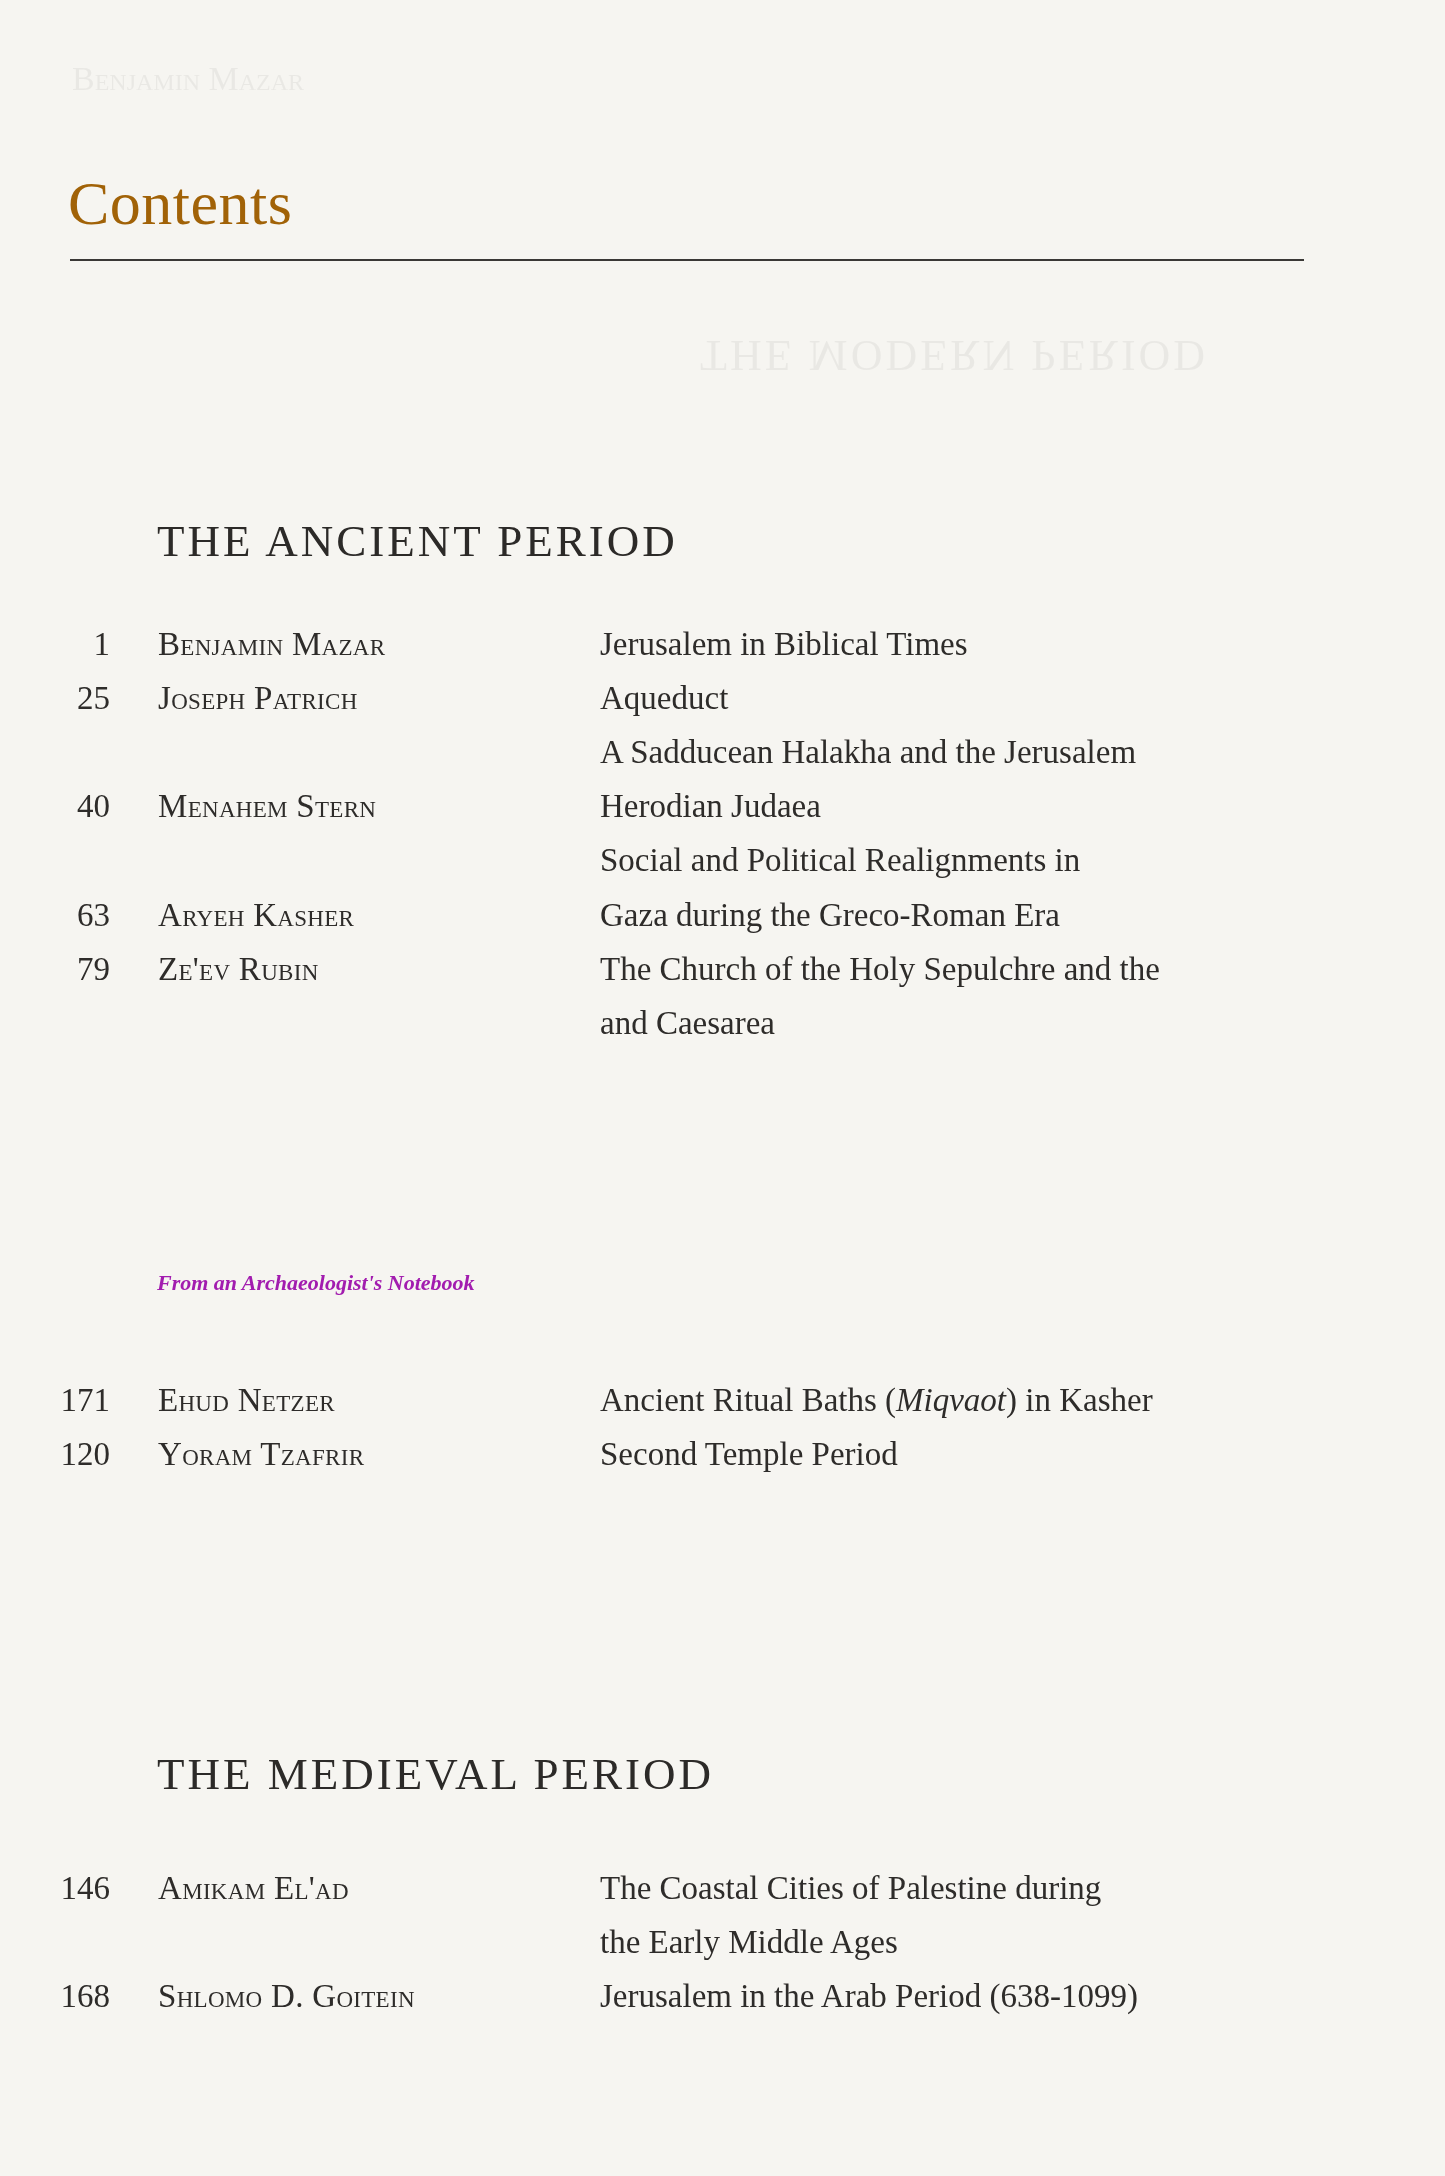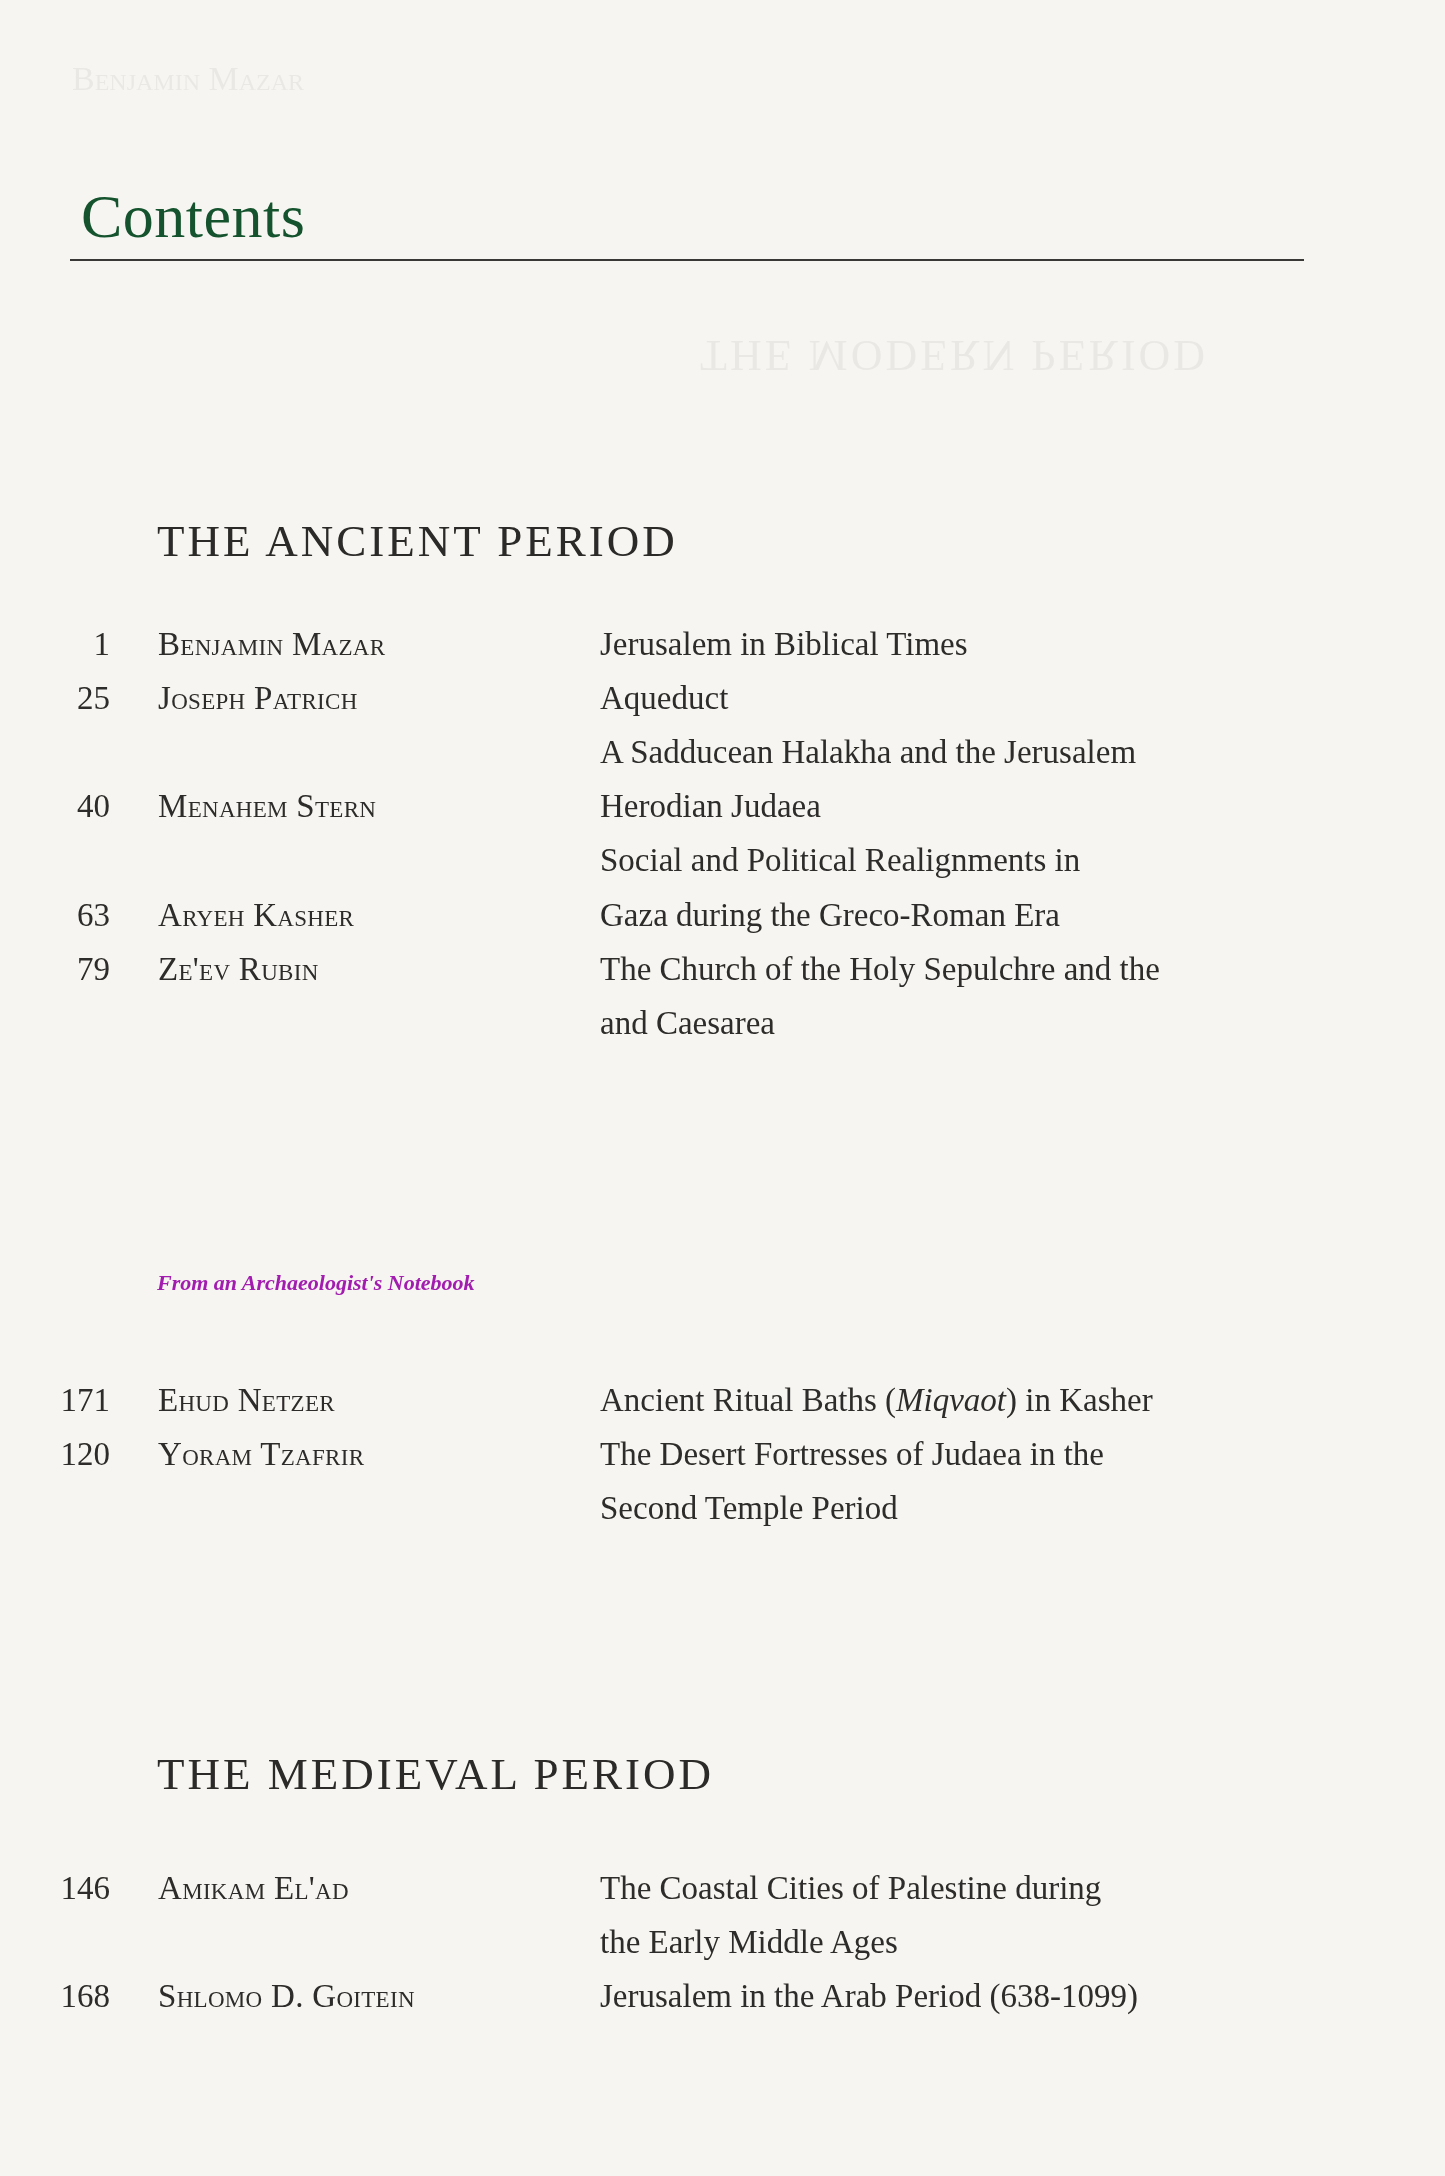--- a/index.html
+++ b/index.html
@@ -23,23 +23,23 @@
       font-family: "Liberation Serif", serif;
       white-space: nowrap;
       pointer-events: none;
     }
     .page-title {
       position: absolute;
       left: 68px;
       top: 168px;
       font-size: 62px;
       font-weight: normal;
-      margin: 13px;
+      margin: 0;
       letter-spacing: 0.5px;
-      color: #14532d;
+      color: #a16207;
     }
     .title-rule {
       position: absolute;
       left: 70px;
       top: 259px;
       width: 1234px;
       height: 2px;
       background: #3a3836;
     }
     .section-heading {
@@ -156,21 +156,20 @@
   <span class="author">Ehud Netzer</span>
   <span class="title">
     <span class="line"><span>Ancient Ritual Baths (</span><i>Miqvaot</i><span>) in Kasher</span></span>
   </span>
 </div>
 
 <div class="entry" style="top:1427px;">
   <span class="page-num">120</span>
   <span class="author">Yoram Tzafrir</span>
   <span class="title">
-    <span class="line">The Desert Fortresses of Judaea in the</span>
     <span class="line">Second Temple Period</span>
   </span>
 </div>
 
 <h2 class="section-heading" style="top:1748px;">THE MEDIEVAL PERIOD</h2>
 
 <div class="entry" style="top:1861px;">
   <span class="page-num">146</span>
   <span class="author">Amikam El'ad</span>
   <span class="title">

